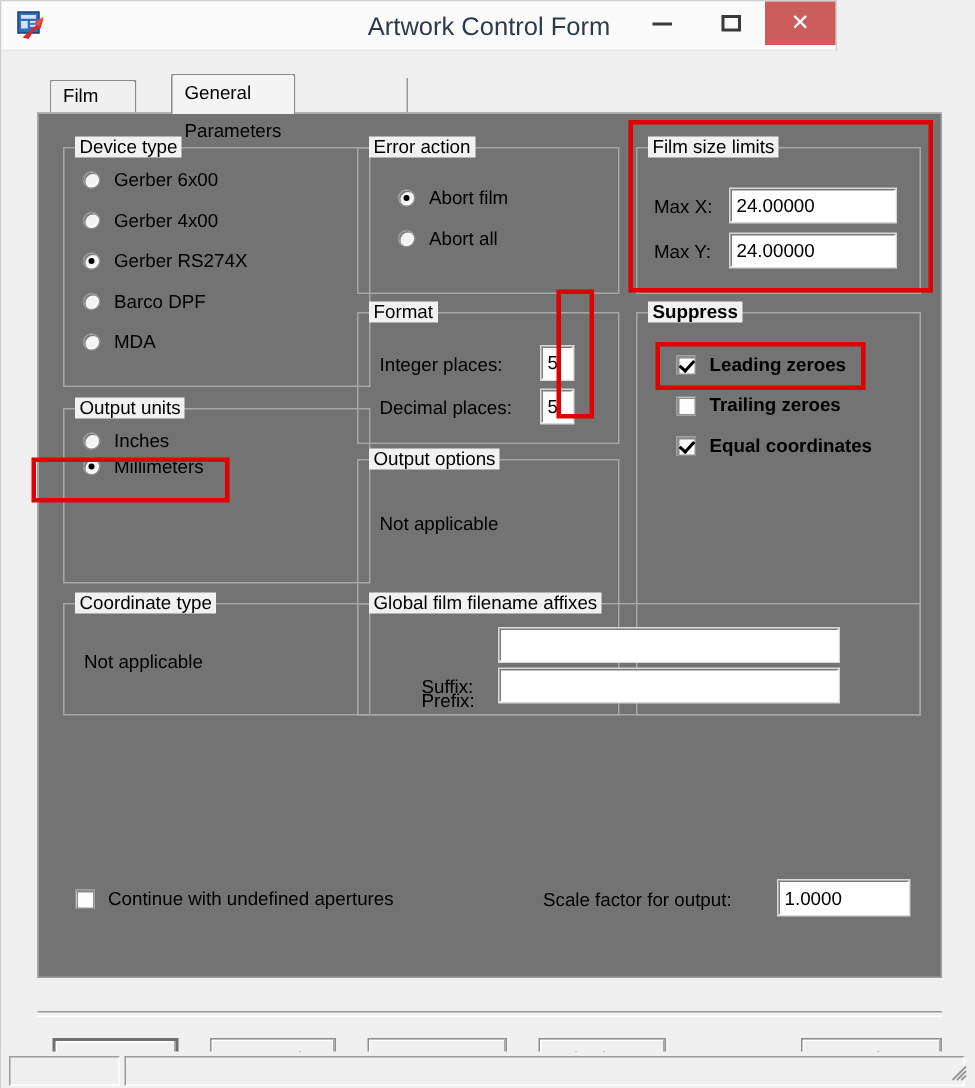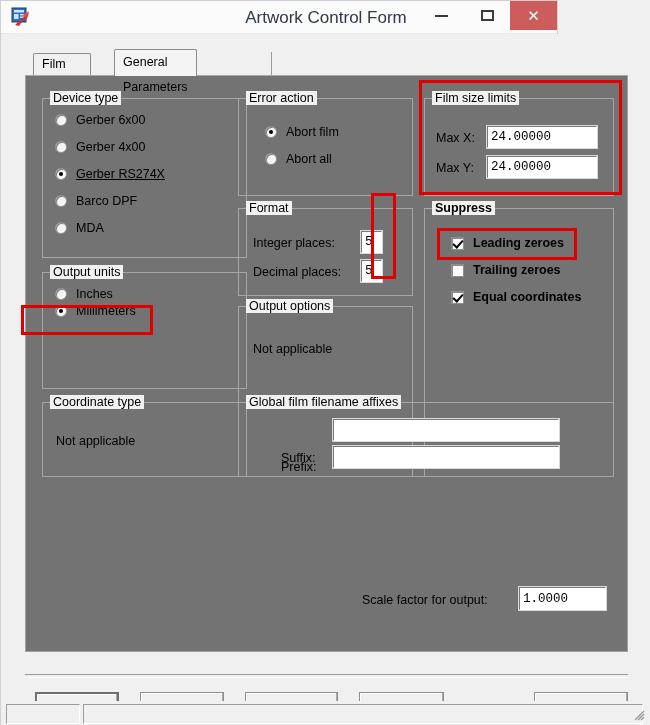--- a/index.html
+++ b/index.html
@@ -136,21 +136,21 @@
 
   
   .tinput{
     position:absolute;
     background:#ffffff;
     border:1px solid #ffffff;
     border-top:1px solid #7a7a7a;
     border-left:1px solid #7a7a7a;
     box-shadow:0 0 0 1px #d9d9d9;
     box-sizing:border-box;
-    font-family:Liberation Mono, monospace;
+    font-family:Liberation Sans, sans-serif;
     font-size:12.5px;color:#000;
     padding:0 3px;
     line-height:normal;
     outline:none;
   }
   .static-lbl{position:absolute;font-size:12.5px;white-space:nowrap;}
 
   
   .redbox{position:absolute;border:3px solid #e00000;box-sizing:border-box;pointer-events:none;z-index:20;}
 
@@ -230,21 +230,21 @@
           <span class="gtitle">Device type</span>
 
           <div class="radio-row" style="left:12px;top:12px;">
             <span class="radio"></span>
             <span class="lbl">Gerber 6x00</span>
           </div>
           <div class="radio-row" style="left:12px;top:39px;">
             <span class="radio"></span>
             <span class="lbl">Gerber 4x00</span>
           </div>
-          <div class="radio-row" style="left:12px;top:66px;text-decoration:underline;">
+          <div class="radio-row" style="left:12px;top:66px;">
             <span class="radio checked"></span>
             <span class="lbl">Gerber RS274X</span>
           </div>
           <div class="radio-row" style="left:12px;top:93px;">
             <span class="radio"></span>
             <span class="lbl">Barco DPF</span>
           </div>
           <div class="radio-row" style="left:12px;top:120px;">
             <span class="radio"></span>
             <span class="lbl">MDA</span>
@@ -327,20 +327,24 @@
         <div class="group" style="left:212px;top:326px;width:376px;height:75px;">
           <span class="gtitle">Global film filename affixes</span>
 
           <span class="static-lbl" style="left:42px;top:21px;margin-top:36px;">Prefix:</span>
           <input class="tinput" style="left: 94px; top: 16px; width: 226px; height: 22px;" value="">
 
           <span class="static-lbl" style="left:42px;top:48px;">Suffix:</span>
           <input class="tinput" style="left: 94px; top: 43px; width: 226px; height: 22px;" value="">
         </div>
 
+        <div class="check-row" style="left:24px;top:514px;">
+          <span class="check"></span>
+          <span class="lbl">Continue with undefined apertures</span>
+        </div>
 
         <span class="static-lbl" style="left:336px;top:517px;">Scale factor for output:</span>
         <input class="tinput" style="left: 493px; top: 511px; width: 87px; height: 23px;" value="1.0000">
 
         <div class="redbox" style="left:393px;top:4px;width:203px;height:115px;"></div>
         <div class="redbox" style="left:345px;top:117px;width:25px;height:86px;"></div>
         <div class="redbox" style="left:411px;top:152px;width:140px;height:32px;"></div>
         <div class="redbox" style="left:-5px;top:229px;width:132px;height:30px;"></div>
 
       </div>

